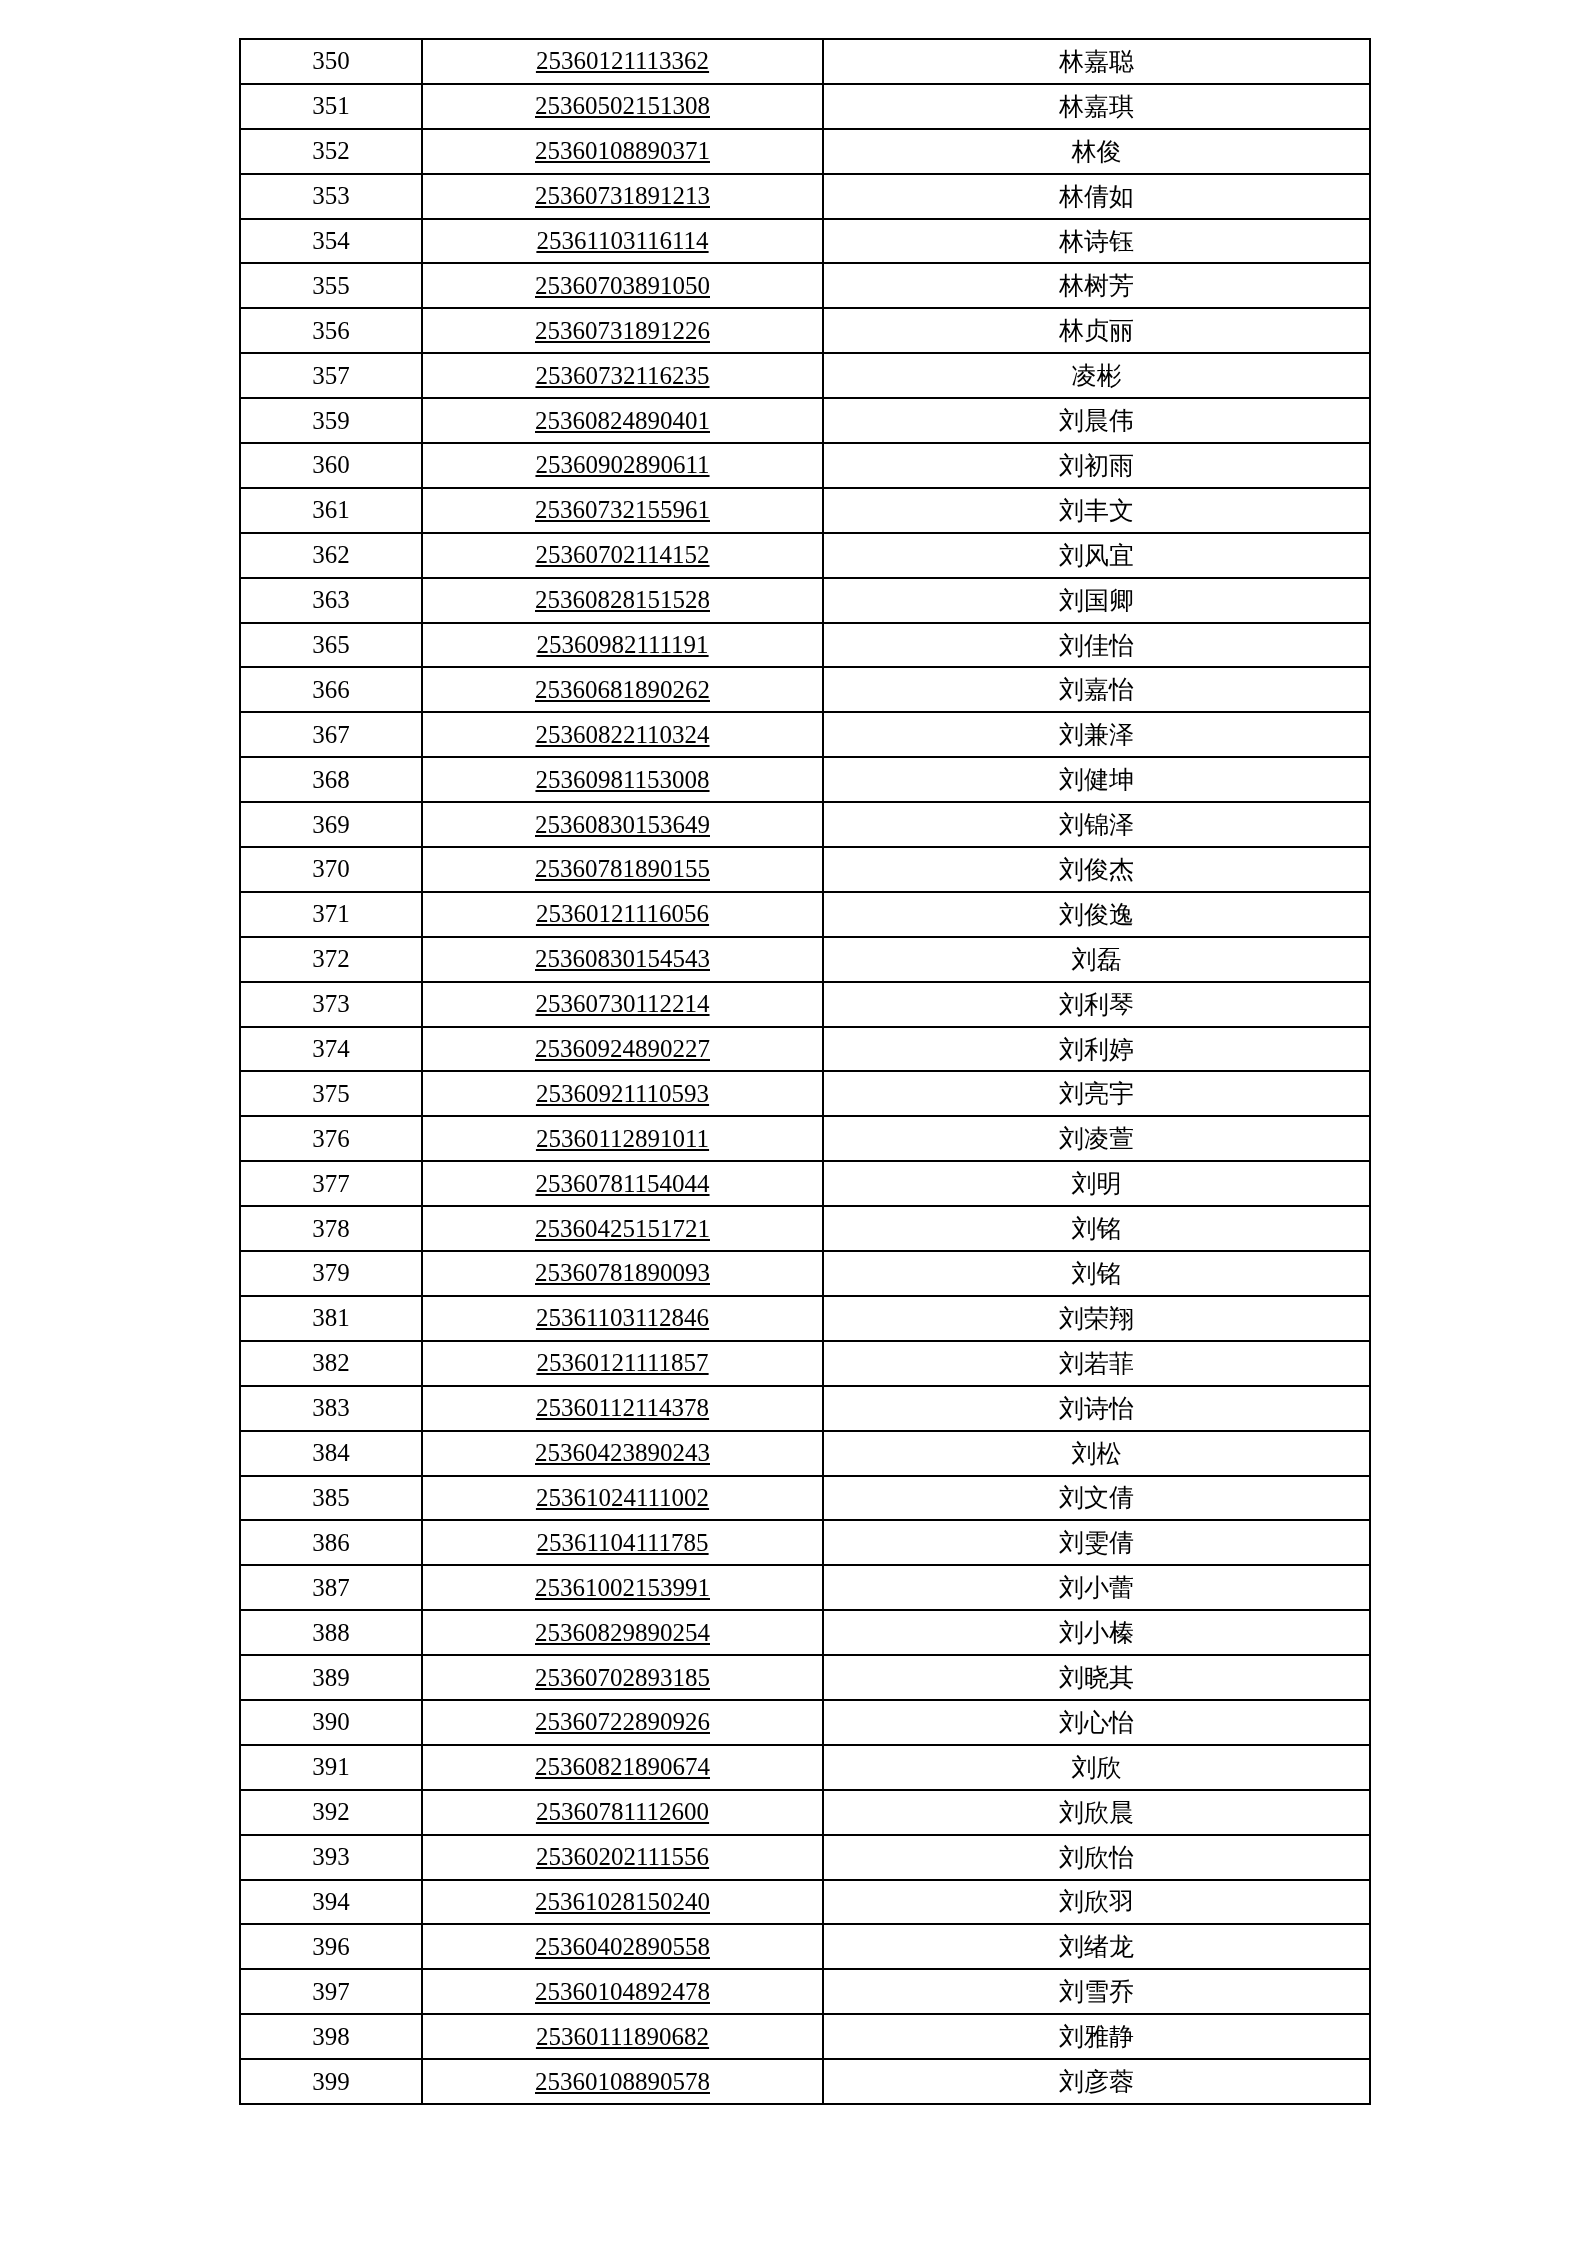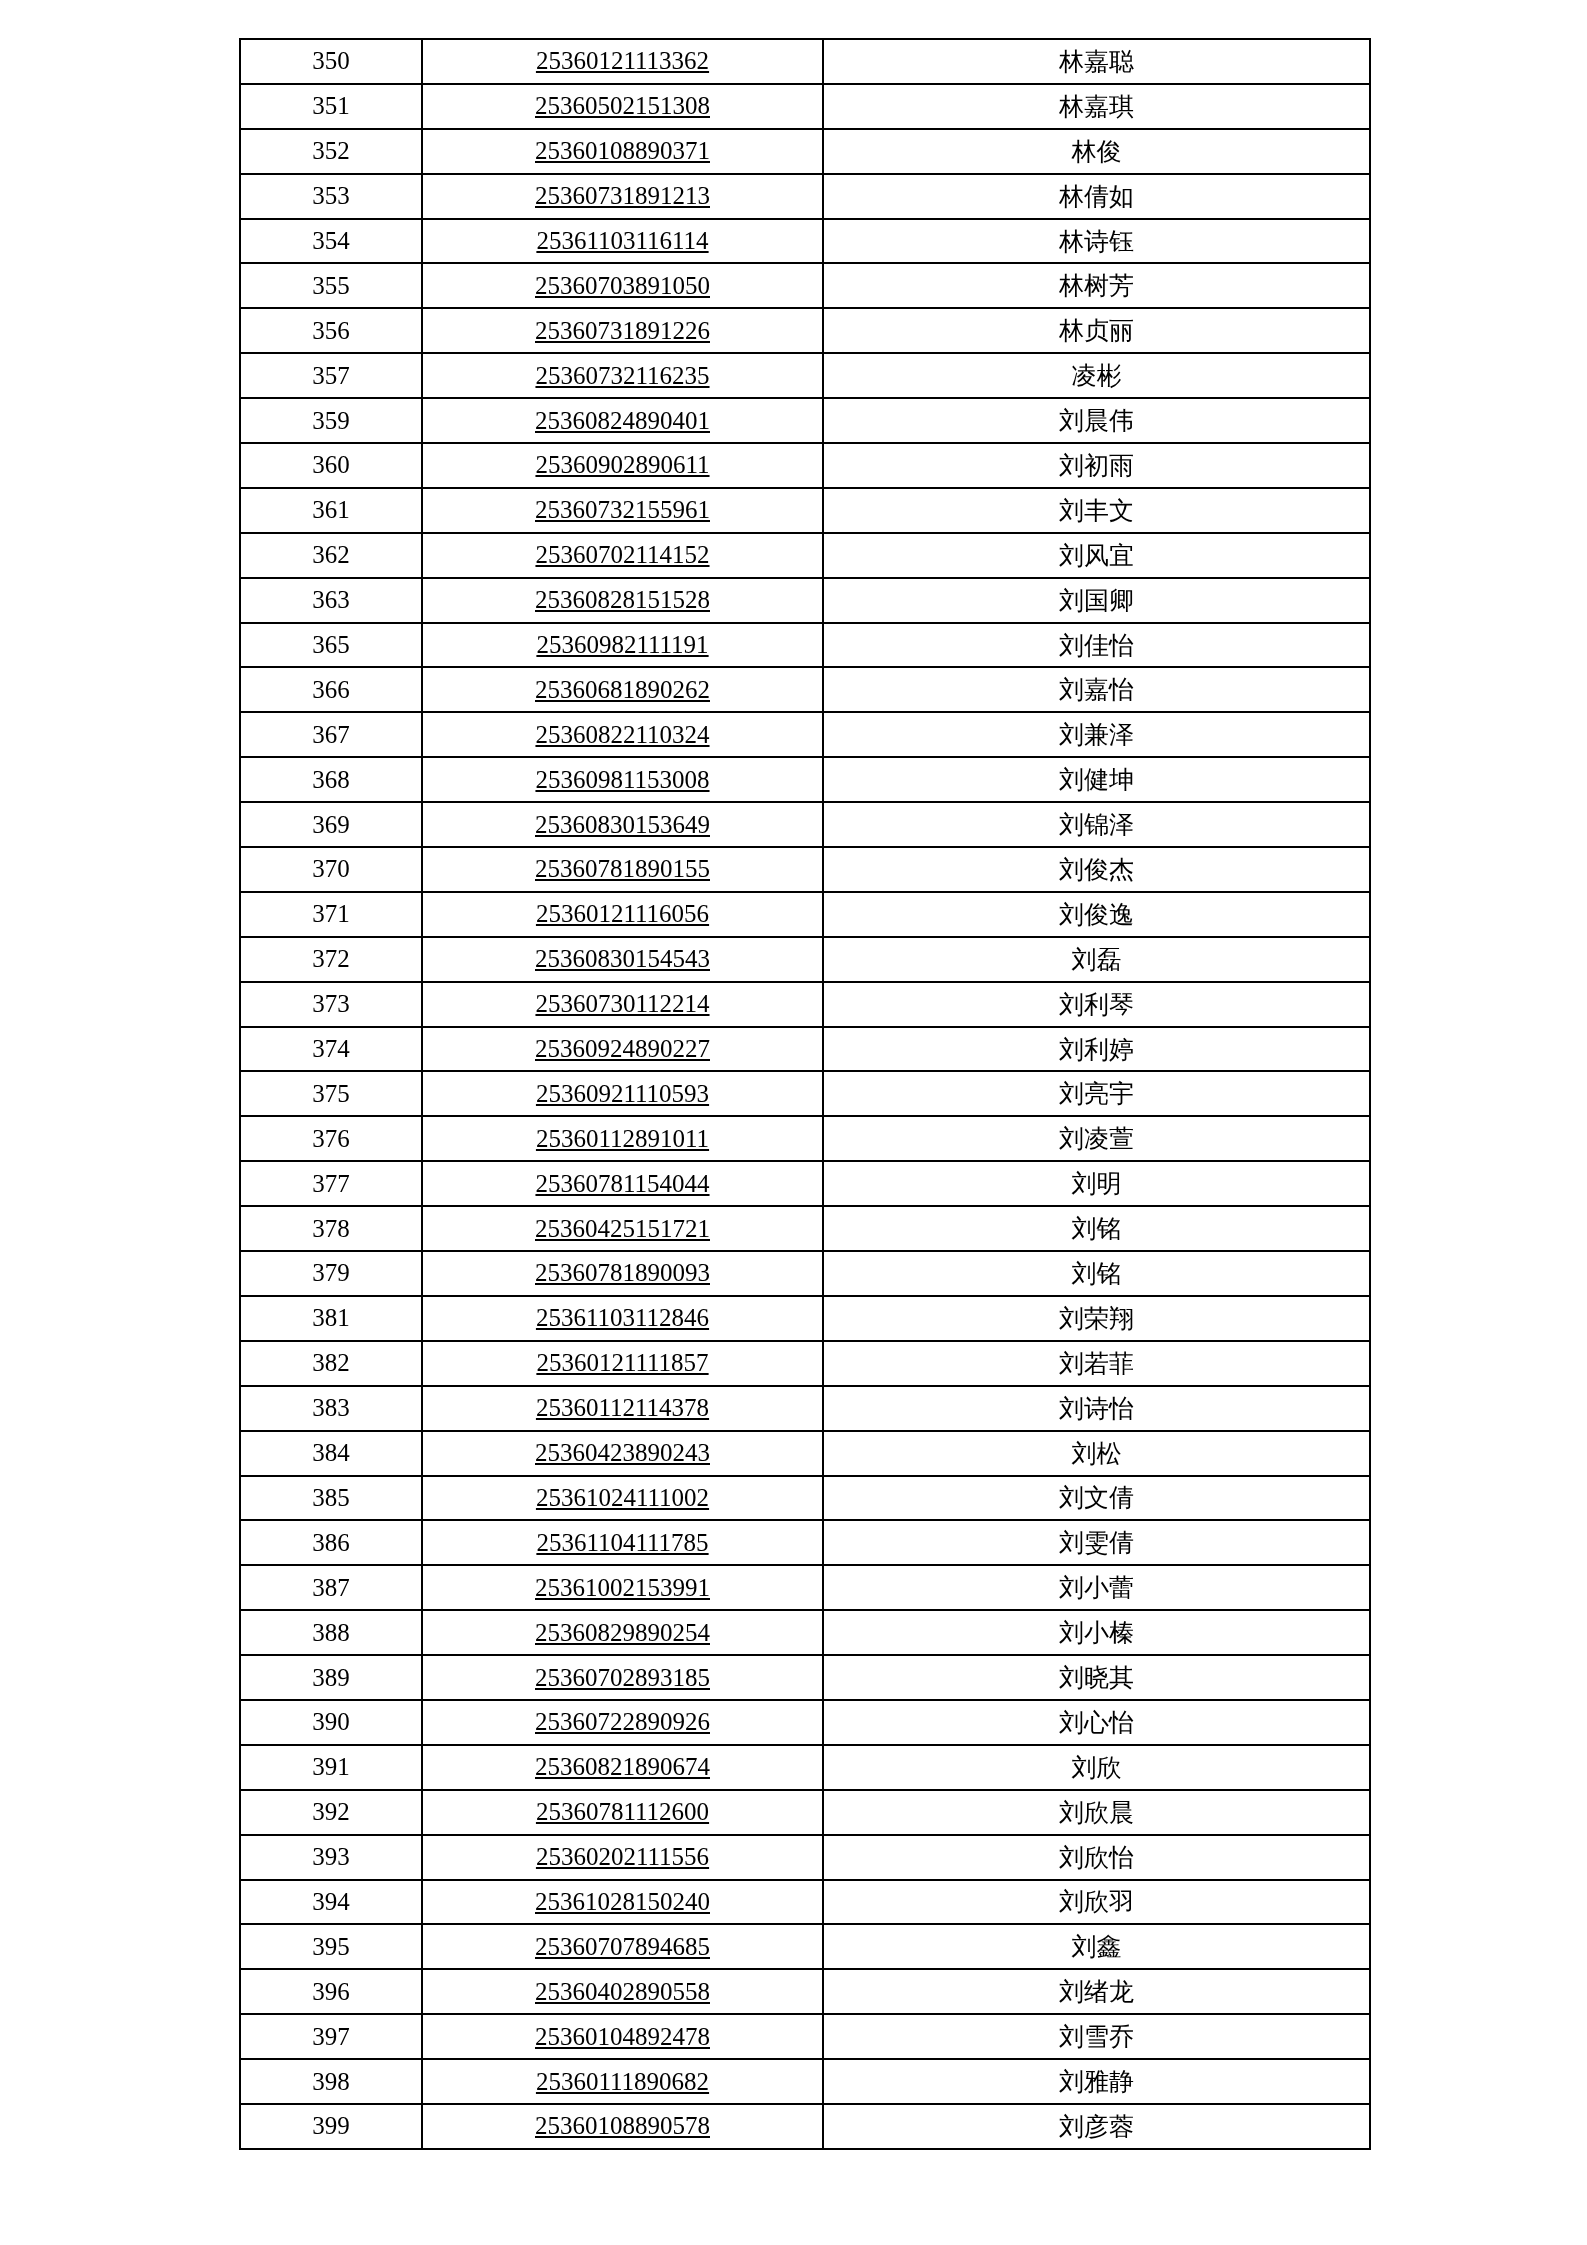--- a/index.html
+++ b/index.html
@@ -248,25 +248,20 @@
           <td class="col-no">393</td>
           <td class="col-id">25360202111556</td>
           <td class="col-name">刘欣怡</td>
         </tr>
         <tr>
           <td class="col-no">394</td>
           <td class="col-id">25361028150240</td>
           <td class="col-name">刘欣羽</td>
         </tr>
         <tr>
-          <td class="col-no">395</td>
-          <td class="col-id">25360707894685</td>
-          <td class="col-name">刘鑫</td>
-        </tr>
-        <tr>
           <td class="col-no">396</td>
           <td class="col-id">25360402890558</td>
           <td class="col-name">刘绪龙</td>
         </tr>
         <tr>
           <td class="col-no">397</td>
           <td class="col-id">25360104892478</td>
           <td class="col-name">刘雪乔</td>
         </tr>
         <tr>

